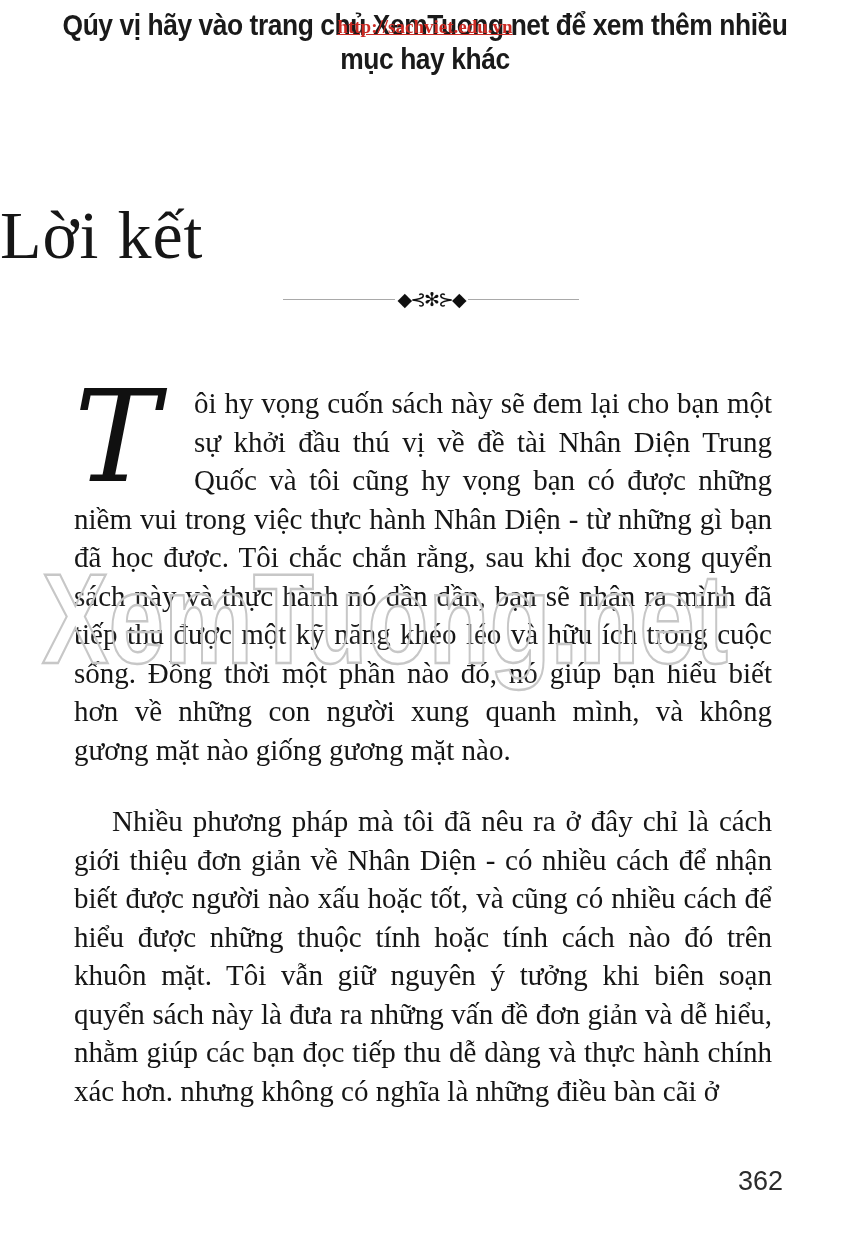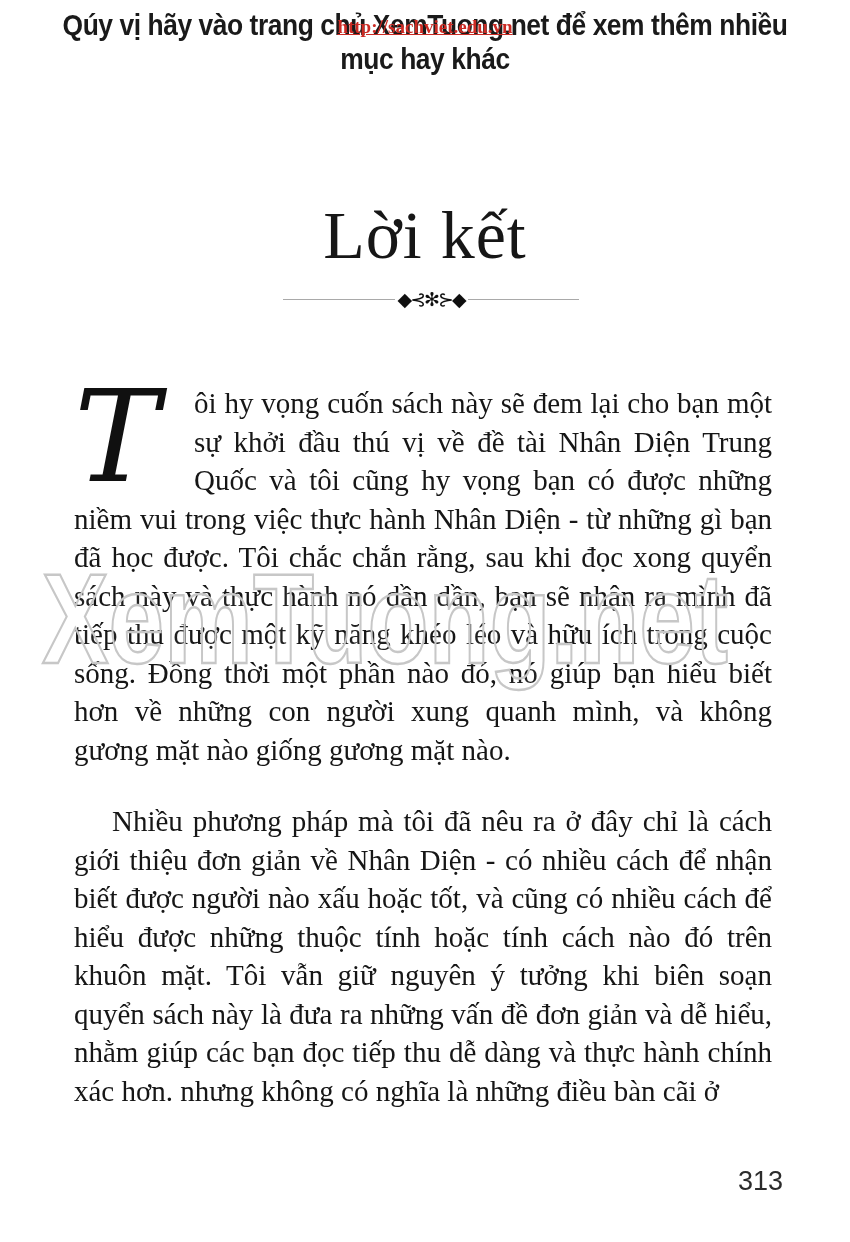--- a/index.html
+++ b/index.html
@@ -46,21 +46,21 @@
     z-index: 5;
   }
 
   
   .title {
     position: absolute;
     top: 196px;
     left: 0;
     width: 100%;
     margin: 0;
-    text-align: center;
+    text-align: left;
     font-family: "Liberation Serif", serif;
     font-weight: 400;
     font-size: 68px;
     letter-spacing: 1px;
     color: #161616;
   }
   .divider {
     position: absolute;
     top: 288px;
     left: 283px;
@@ -153,15 +153,15 @@
   </div>
 
   <div class="content">
     <p class="para para-1"><span class="dropcap">T</span><span>ôi hy vọng cuốn sách này sẽ đem lại cho bạn một sự khởi đầu thú vị về đề tài Nhân Diện Trung Quốc và tôi cũng hy vọng bạn có được những niềm vui trong việc thực hành Nhân Diện - từ những gì bạn đã học được. Tôi chắc chắn rằng, sau khi đọc xong quyển sách này và thực hành nó dần dần, bạn sẽ nhận ra mình đã tiếp thu được một kỹ năng khéo léo và hữu ích trong cuộc sống. Đồng thời một phần nào đó, nó giúp bạn hiểu biết hơn về những con người xung quanh mình, và không gương mặt nào giống gương mặt nào.</span></p>
 
     <p class="para para-2">Nhiều phương pháp mà tôi đã nêu ra ở đây chỉ là cách giới thiệu đơn giản về Nhân Diện - có nhiều cách để nhận biết được người nào xấu hoặc tốt, và cũng có nhiều cách để hiểu được những thuộc tính hoặc tính cách nào đó trên khuôn mặt. Tôi vẫn giữ nguyên ý tưởng khi biên soạn quyển sách này là đưa ra những vấn đề đơn giản và dễ hiểu, nhằm giúp các bạn đọc tiếp thu dễ dàng và thực hành chính xác hơn. nhưng không có nghĩa là những điều bàn cãi ở</p>
   </div>
 
   <div class="watermark">XemTuong.net</div>
 
-  <div class="page-number">313</div>
+  <div class="page-number">362</div>
 
 </div>
 
 </body></html>

